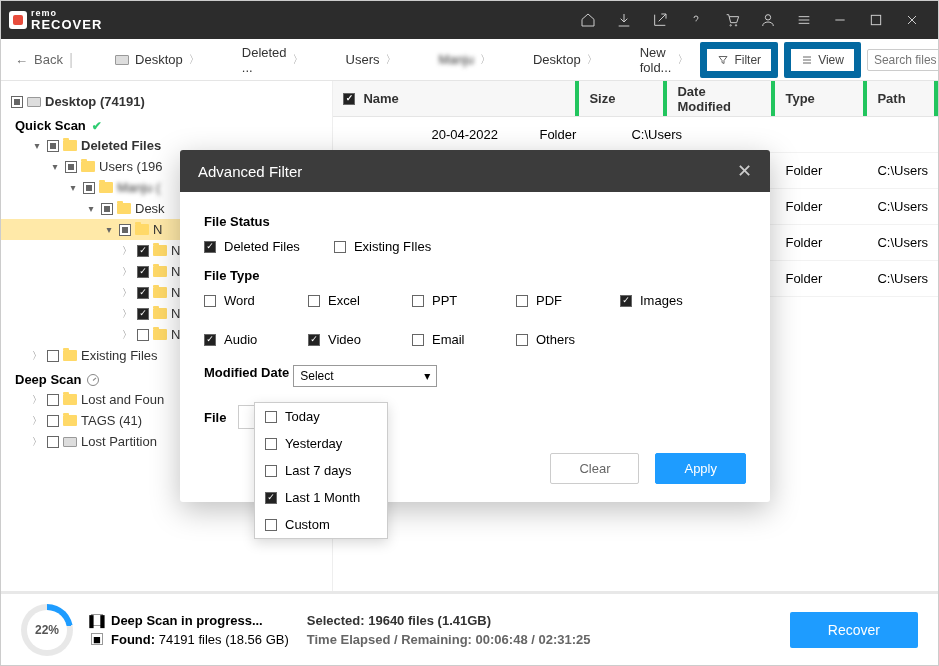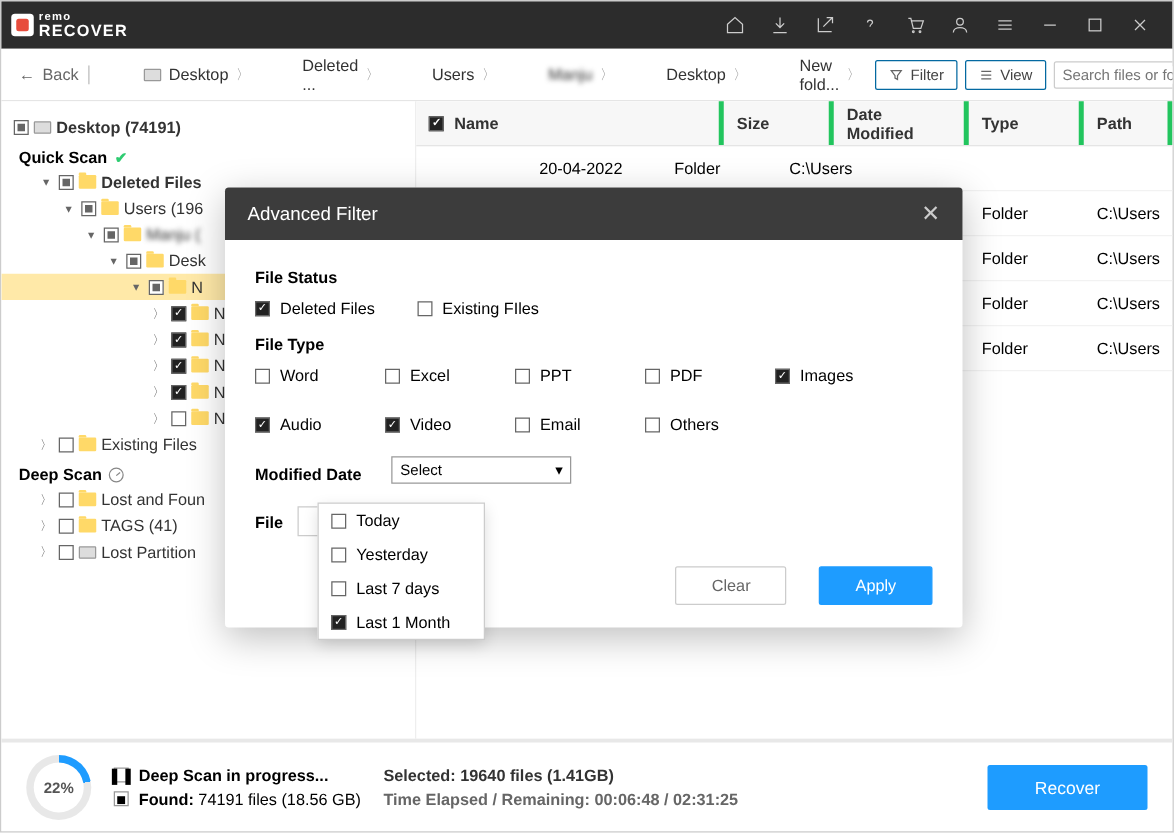--- a/index.html
+++ b/index.html
@@ -13,21 +13,21 @@
     .titlebar .spacer { flex: 1; }
     .titlebar .tbtn { width: 36px; height: 38px; display: flex; align-items: center; justify-content: center; color: #ccc; cursor: pointer; }
     .titlebar svg { width: 16px; height: 16px; stroke: #ccc; fill: none; stroke-width: 1.5; }
 
     
     .crumbbar { background: #fff; height: 42px; border-bottom: 1px solid #e5e5e5; display: flex; align-items: center; padding: 0 14px; gap: 6px; }
     .back-btn { display: flex; align-items: center; gap: 6px; color: #666; font-size: 13px; cursor: pointer; }
     .crumb { display: flex; align-items: center; gap: 6px; color: #333; font-size: 13px; cursor: pointer; margin-left: 36px; }
     .crumb .chev { color: #999; font-size: 11px; }
     .crumbbar .spacer { flex: 1; }
-    .tool-btn { border: 1px solid #0369a1; padding: 4px 10px; font-size: 12px; display: flex; align-items: center; gap: 5px; cursor: pointer; border-radius: 2px; color:#444;}
+    .tool-btn { border: 7px solid #0369a1; padding: 4px 10px; font-size: 12px; display: flex; align-items: center; gap: 5px; cursor: pointer; border-radius: 2px; color:#444;}
     .tool-btn svg { width: 12px; height: 12px; }
     .search-box { border: 1px solid #ccc; padding: 3px 6px; display: flex; align-items: center; width: 160px; border-radius: 2px; }
     .search-box input { border: none; outline: none; flex: 1; font-size: 12px; }
     .search-box svg { width: 14px; height: 14px; stroke: #666; }
 
     
     .main { display: flex; height: calc(100% - 38px - 42px - 74px); background: #fff; }
     .sidebar { width: 338px; border-right: 1px solid #eee; padding: 10px 0; overflow: hidden; font-size: 13px; }
     .tree-row { display: flex; align-items: center; gap: 4px; padding: 3px 10px; white-space: nowrap; color: #333; cursor: pointer; position: relative; }
     .tree-row.sel { background: #ffe9a8; }
@@ -69,26 +69,26 @@
 
     
     .modal { position: absolute; left: 180px; top: 150px; width: 590px; background: #fff; box-shadow: 0 8px 30px rgba(0,0,0,.25); border-radius: 3px; z-index: 50; }
     .modal-head { background: #3c3c3c; color: #fff; padding: 12px 18px; font-size: 15px; display:flex; align-items:center; justify-content:space-between; border-radius:3px 3px 0 0;}
     .modal-head .close { color:#ccc; cursor:pointer; font-size:18px; line-height:1;}
     .modal-body { padding: 18px 24px 10px; }
     .modal-body .group-label { font-weight: 600; font-size: 13px; margin: 14px 0 10px; }
     .modal-body .group-label:first-child{margin-top:4px;}
     .check-row { display: flex; flex-wrap: wrap; gap: 24px 34px; }
     .check-item { display: flex; align-items: center; gap: 8px; font-size: 13px; min-width:70px;}
-    .modal-foot { padding: 14px 24px 18px; display:flex; justify-content:flex-end; gap:26px;}
+    .modal-foot { padding: 14px 24px 18px; display:flex; justify-content:flex-end; gap:16px;}
     .btn { padding: 7px 28px; font-size: 13px; border-radius: 2px; cursor:pointer; }
     .btn-clear { background:#fff; border:1px solid #ccc; color:#666; }
     .btn-apply { background:#1e9cff; border:1px solid #1e9cff; color:#fff; }
     .select { border:1px solid #999; padding:3px 6px; font-size:12px; width:144px; display:flex; justify-content:space-between; align-items:center; cursor:pointer;}
-    .modif-row{display:flex;align-items:flex-end;gap:24px;margin-top:18px;}
+    .modif-row{display:flex;align-items:flex-start;gap:4px;margin-top:18px;}
     .fsize-row{display:flex;align-items:center;gap:12px;margin-top:18px;}
     .fsize-input{border:1px solid #ccc;width:140px;height:24px;}
 
     
     .dropdown { position: absolute; left: 254px; top: 402px; width: 134px; background: #fff; border: 1px solid #ccc; box-shadow: 0 4px 12px rgba(0,0,0,.15); z-index: 60; }
     .dd-item { display: flex; align-items: center; gap: 8px; padding: 6px 10px; font-size: 13px; cursor:pointer;text-align:right;}
   </style>
 </head>
 <body>
 
@@ -482,13 +482,17 @@
       <span>Yesterday</span>
     </div>
   <div class="dd-item">
       <span class="cb"></span>
       <span>Last 7 days</span>
     </div>
   <div class="dd-item">
       <span class="cb checked"></span>
       <span>Last 1 Month</span>
     </div>
+  <div class="dd-item">
+      <span class="cb"></span>
+      <span>Custom</span>
+    </div>
 </div>
 
 </body></html>

